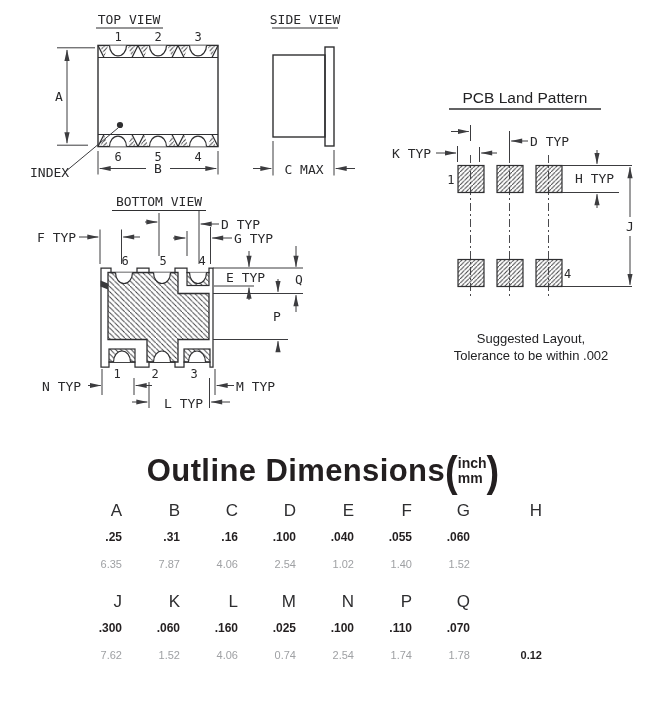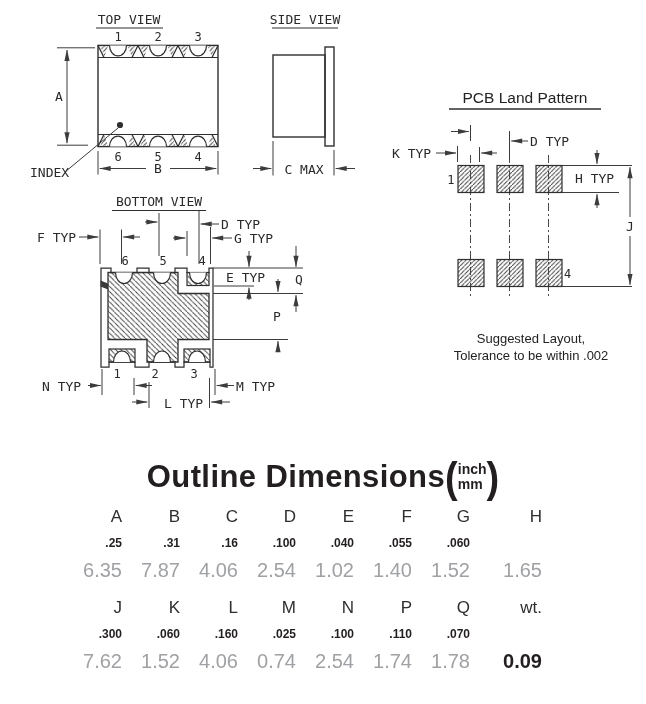--- a/index.html
+++ b/index.html
@@ -4,29 +4,29 @@
 <style>
   html,body{margin:0;padding:0;background:#fff;}
   body{width:646px;height:704px;font-family:"Liberation Sans",sans-serif;overflow:hidden;}
   svg{display:block;}
   svg text{font-family:"DejaVu Sans Mono",monospace;fill:#2a2a2c;}
   svg text.lp{font-family:"Liberation Sans",sans-serif;fill:#232325;}
   .geo{stroke:#2f2f31;fill:none;}
   .dim line, .dim path{stroke:#3c3c3f;stroke-width:1;fill:none;}
   .dim text{font-size:13px;}
 
-  .tbl-title{display:flex;align-items:center;justify-content:center;margin:26px 0 8px 0;}
+  .tbl-title{display:flex;align-items:center;justify-content:center;margin:20px 0 8px 0;}
   .tbl-title .t{font-weight:700;font-size:31px;color:#231f20;letter-spacing:.4px;}
   .paren{font-size:38px;font-weight:700;color:#231f20;line-height:38px;transform:scaleY(1.12);}
   .units{display:flex;flex-direction:column;align-items:flex-start;font-size:14px;font-weight:700;color:#231f20;line-height:15px;}
   .grid{margin-left:64px;display:grid;grid-template-columns:repeat(7,58px) 72px;}
   .cell{text-align:right;}
   .r-head .cell{font-size:17px;color:#2e2e30;height:26px;line-height:26px;}
   .r-inch .cell{font-size:12px;font-weight:700;color:#231f20;height:27px;line-height:27px;}
-  .r-mm .cell{font-size:20px;font-weight:400;color:#9fa1a4;height:26px;line-height:26px;}
+  .r-mm .cell{font-size:11px;font-weight:400;color:#9fa1a4;height:26px;line-height:26px;}
   .block2{margin-top:12px;}
   .cell.alt{font-weight:400;color:#4e4e50;}
   .cell.wtval{font-weight:700;color:#231f20;}
 </style>
 </head>
 <body>
 
 <svg width="646" height="432" viewBox="0 0 646 432">
   <defs>
     <marker id="ah" viewBox="0 0 12 7" refX="11.3" refY="3.5" markerWidth="12" markerHeight="7" markerUnits="userSpaceOnUse" orient="auto-start-reverse">
@@ -291,44 +291,42 @@
   <span class="cell">.060</span>
 </div>
 <div class="grid r-mm">
   <span class="cell">6.35</span>
   <span class="cell">7.87</span>
   <span class="cell">4.06</span>
   <span class="cell">2.54</span>
   <span class="cell">1.02</span>
   <span class="cell">1.40</span>
   <span class="cell">1.52</span>
-  <span class="cell">1.65</span>
 </div>
 
 <div class="grid r-head block2">
   <span class="cell">J</span>
   <span class="cell">K</span>
   <span class="cell">L</span>
   <span class="cell">M</span>
   <span class="cell">N</span>
   <span class="cell">P</span>
   <span class="cell">Q</span>
-  <span class="cell">wt.</span>
 </div>
 <div class="grid r-inch">
   <span class="cell">.300</span>
   <span class="cell">.060</span>
   <span class="cell">.160</span>
   <span class="cell">.025</span>
   <span class="cell">.100</span>
   <span class="cell">.110</span>
   <span class="cell">.070</span>
 </div>
 <div class="grid r-mm">
   <span class="cell">7.62</span>
   <span class="cell">1.52</span>
   <span class="cell">4.06</span>
   <span class="cell">0.74</span>
   <span class="cell">2.54</span>
   <span class="cell">1.74</span>
   <span class="cell">1.78</span>
-  <span class="cell wtval">0.09</span>
+  <span class="cell wtval">0.12</span>
 </div>
 
 </body></html>

